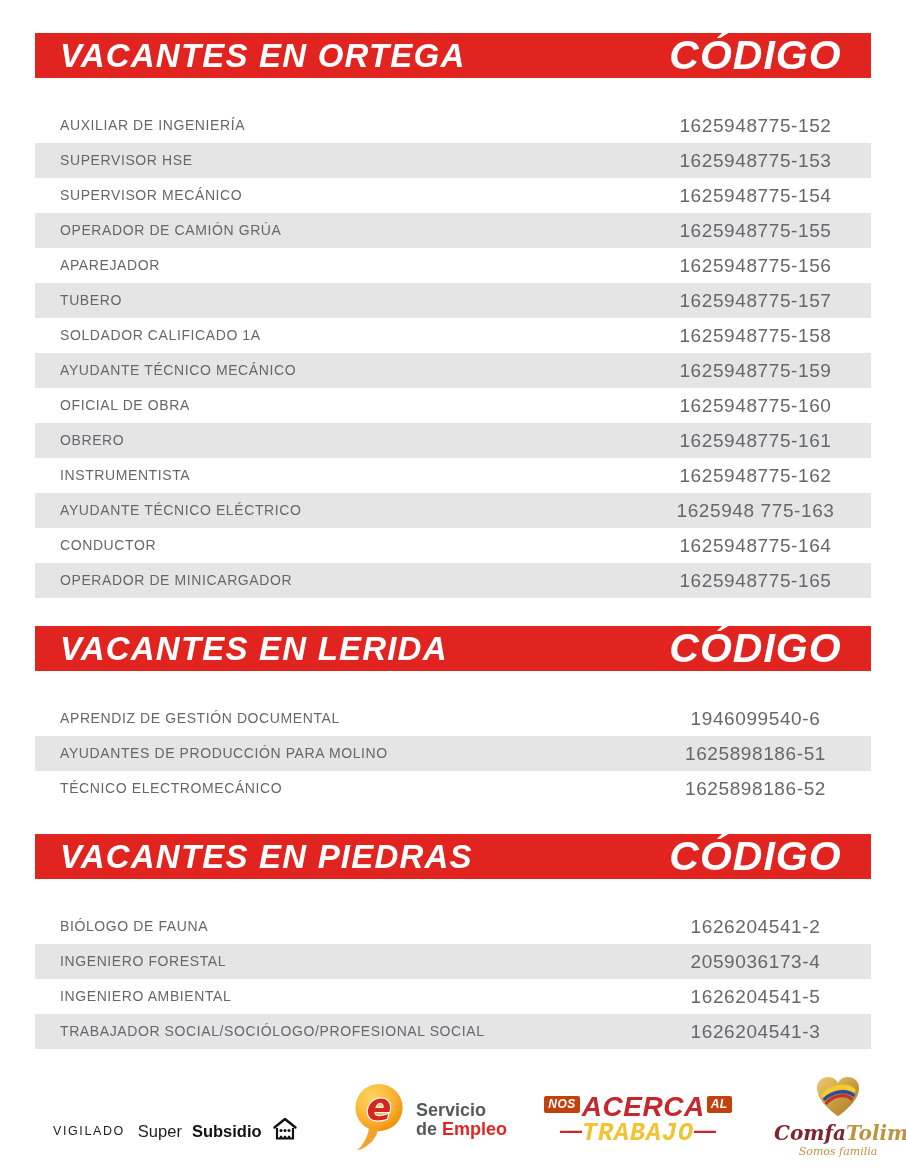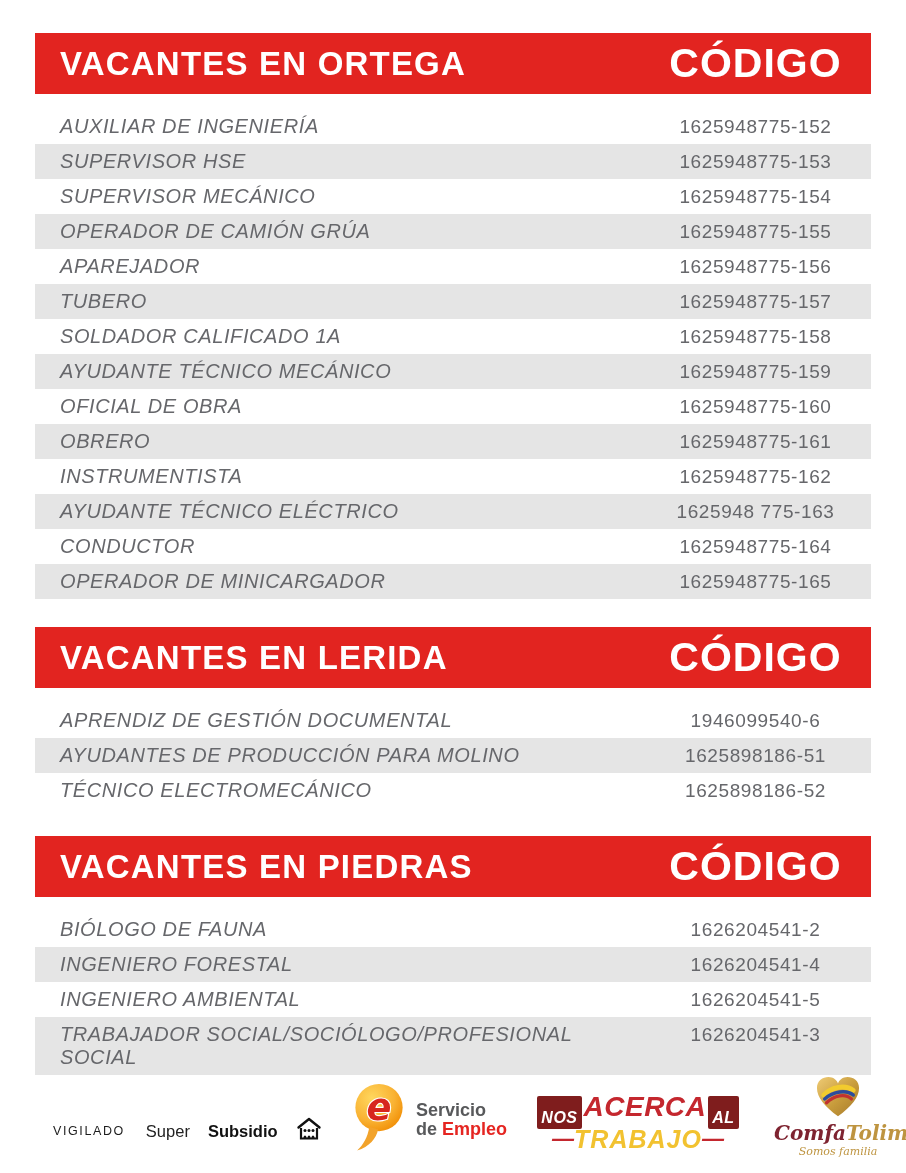--- a/index.html
+++ b/index.html
@@ -4,53 +4,53 @@
 <style>
   html,body{margin:0;padding:0;}
   body{
     width:906px;height:1173px;background:#ffffff;position:relative;overflow:hidden;
     font-family:"Liberation Sans",sans-serif;
   }
   .content{position:absolute;top:33px;left:35px;width:836px;}
   .section{margin-top:28px;}
   .section:first-child{margin-top:0;}
   .bar{
-    height:61px;background:#E22420;display:flex;align-items:center;
-    padding-left:25px;margin-bottom:15px;box-sizing:border-box;
+    height:45px;background:#E22420;display:flex;align-items:center;
+    padding-left:25px;margin-bottom:30px;box-sizing:border-box;font-style:italic;
   }
   .bar-title{flex:1;color:#fff;font-weight:800;font-size:33px;letter-spacing:1.2px;}
   .bar-code{width:231px;text-align:center;color:#fff;font-weight:800;font-size:41px;letter-spacing:1px;}
   .row{display:flex;align-items:flex-start;min-height:35px;box-sizing:border-box;padding:6px 0;}
   .row.alt{background:#e5e5e5;}
   .title-cell{
     width:540px;padding-left:25px;box-sizing:border-box;
-    font-size:20px;color:#66676B;letter-spacing:0.6px;line-height:23px;font-style:italic;
+    font-size:14px;color:#66676B;letter-spacing:0.6px;line-height:23px;
   }
   .code-cell{
     width:231px;margin-left:auto;text-align:center;
     font-size:19px;color:#66676B;letter-spacing:0.6px;line-height:23px;
   }
   
   .footer{position:absolute;top:1075px;left:0;width:906px;height:95px;}
-  .vigilado{position:absolute;left:53px;top:42px;display:flex;align-items:center;gap:18px;color:#141414;white-space:nowrap;}
+  .vigilado{position:absolute;left:53px;top:42px;display:flex;align-items:center;gap:10px;color:#141414;white-space:nowrap;}
   .vig-label{font-size:12.5px;letter-spacing:1.6px;color:#1c1c1c;}
   .vig-super{font-size:16.5px;color:#222;margin-left:3px;}
   .vig-bold{font-size:16.5px;font-weight:bold;color:#111;}
   .servicio{position:absolute;left:351px;top:6px;display:flex;align-items:center;gap:9px;}
   .servicio-text{font-size:18px;font-weight:bold;line-height:19px;color:#58595B;white-space:nowrap;}
   .servicio-brand{color:#E52521;}
   .acerca{position:absolute;left:529px;top:17px;width:218px;font-style:italic;font-weight:800;}
   .acerca-line1{display:flex;align-items:flex-start;justify-content:center;gap:2px;}
   .acerca-badge{
-    background:#7f1d1d;color:#fff;font-size:16px;letter-spacing:0.5px;
-    padding:13px 4px 2px;border-radius:2px;margin-top:4px;
+    background:#c2410c;color:#fff;font-size:12px;letter-spacing:0.5px;
+    padding:1px 4px 2px;border-radius:2px;margin-top:4px;
   }
   .acerca-word{color:#C4272E;font-size:28px;line-height:30px;letter-spacing:0.5px;}
   .acerca-line2{text-align:center;margin-top:-4px;white-space:nowrap;}
-  .trabajo-word{color:#F2C230;font-size:25px;letter-spacing:1px;}
+  .trabajo-word{color:#F2C230;font-size:25px;letter-spacing:1px;font-family:Liberation Mono, monospace;}
   .trabajo-dash{color:#C4272E;font-size:22px;vertical-align:2px;}
   .comfa{position:absolute;left:774px;top:0;width:128px;text-align:center;}
   .comfa-name{font-family:"DejaVu Serif",serif;font-style:italic;font-weight:bold;font-size:20px;line-height:20px;white-space:nowrap;}
   .comfa-a{color:#7E2330;}
   .comfa-b{color:#BE9440;}
   .comfa-tag{font-family:"DejaVu Serif",serif;font-style:italic;color:#BE9440;font-size:11px;margin-top:2px;}
 </style>
 </head>
 <body>
 
@@ -147,21 +147,21 @@
       <div class="bar-title">VACANTES EN PIEDRAS</div>
       <div class="bar-code">CÓDIGO</div>
     </div>
     <div class="rows">
       <div class="row">
           <div class="title-cell">BIÓLOGO DE FAUNA</div>
           <div class="code-cell">1626204541-2</div>
         </div>
       <div class="row alt">
           <div class="title-cell">INGENIERO FORESTAL</div>
-          <div class="code-cell">1626204541-4</div>
+          <div class="code-cell">2059036173-4</div>
         </div>
       <div class="row">
           <div class="title-cell">INGENIERO AMBIENTAL</div>
           <div class="code-cell">1626204541-5</div>
         </div>
       <div class="row alt">
           <div class="title-cell">TRABAJADOR SOCIAL/SOCIÓLOGO/PROFESIONAL SOCIAL</div>
           <div class="code-cell">1626204541-3</div>
         </div>
     </div>

